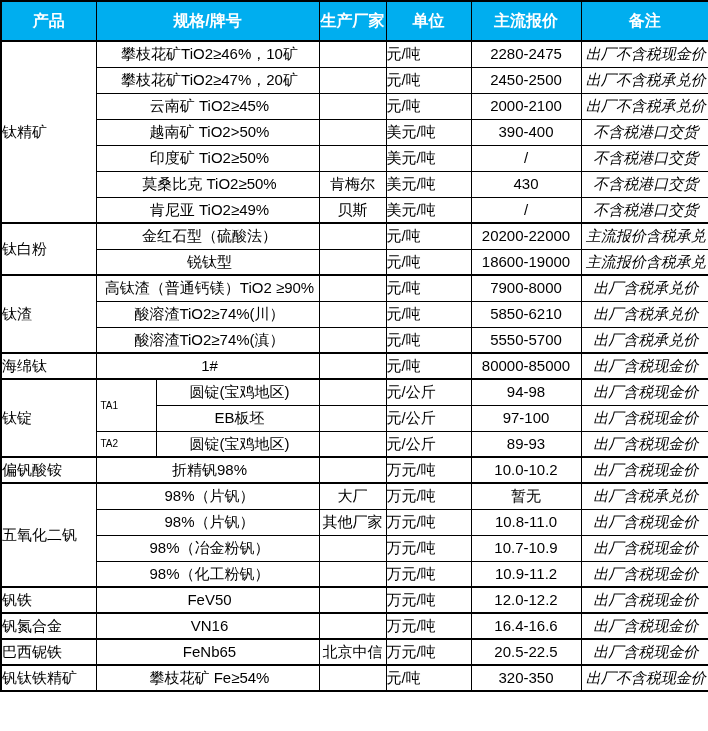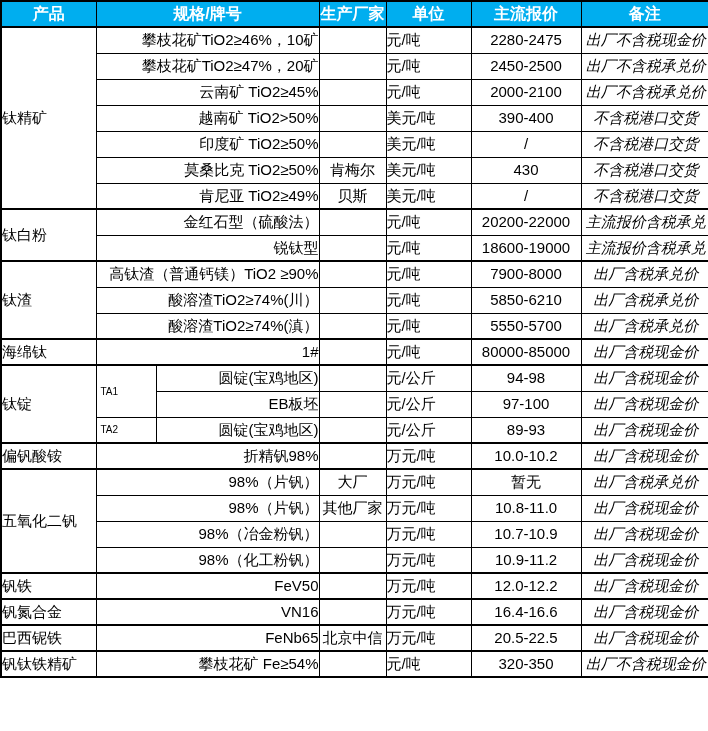--- a/index.html
+++ b/index.html
@@ -23,28 +23,28 @@
     white-space: nowrap;
     height: 26px;
     padding: 0;
     line-height: 1.1;
   }
   thead th {
     background: #00AEEF;
     color: #ffffff;
     font-weight: bold;
     font-size: 16px;
-    height: 26px;
+    height: 40px;
     text-align: center;
     border-bottom: 2px solid #000000;
   }
   tr.sec td { border-top: 2px solid #000000; }
   .c-product { text-align: left; }
   .c-grade   { text-align: left; padding-left: 4px; font-size: 10px; }
-  .c-spec, .c-spec2 { text-align: right; padding-left: 4px; }
+  .c-spec, .c-spec2 { text-align: center; padding-left: 4px; }
   .c-maker   { text-align: center; margin-left: 33px; }
   .c-unit    { }
   .c-price   { text-align: center; margin-top: 40px; }
   .c-note    { text-align: center; padding-left: 2px; font-style: italic; }
 </style>
 </head>
 <body>
 
 <table class="price-table">
   <colgroup>

